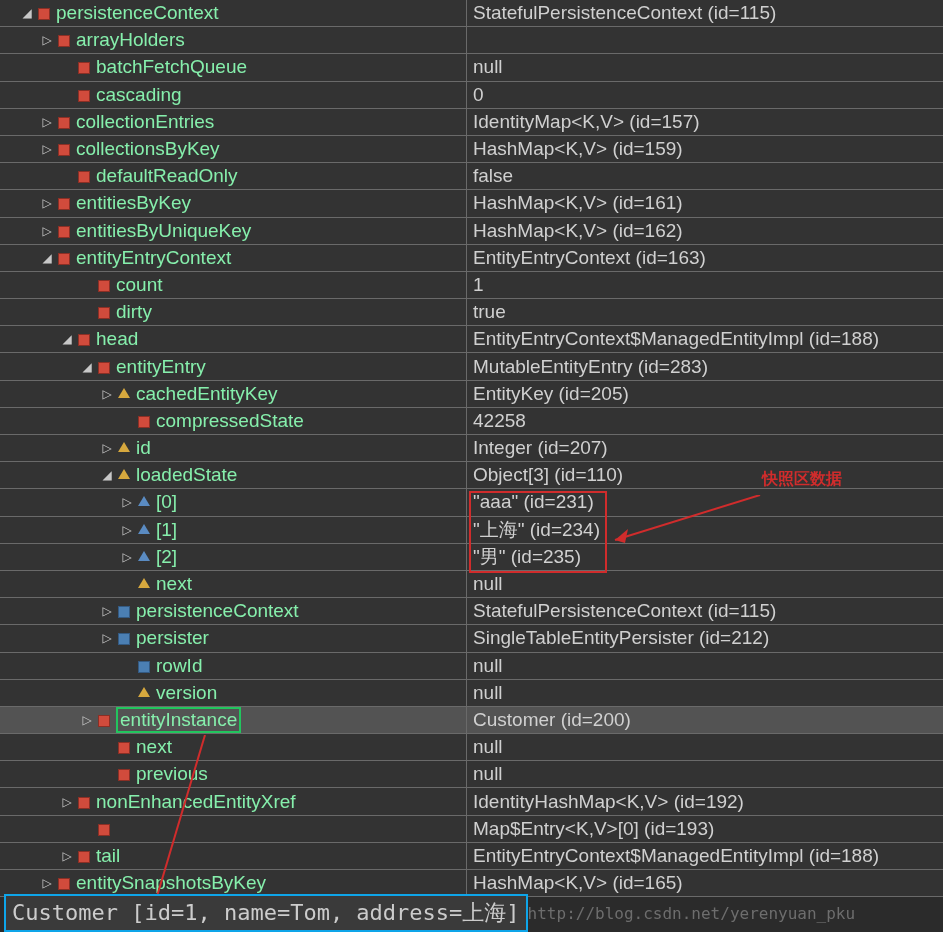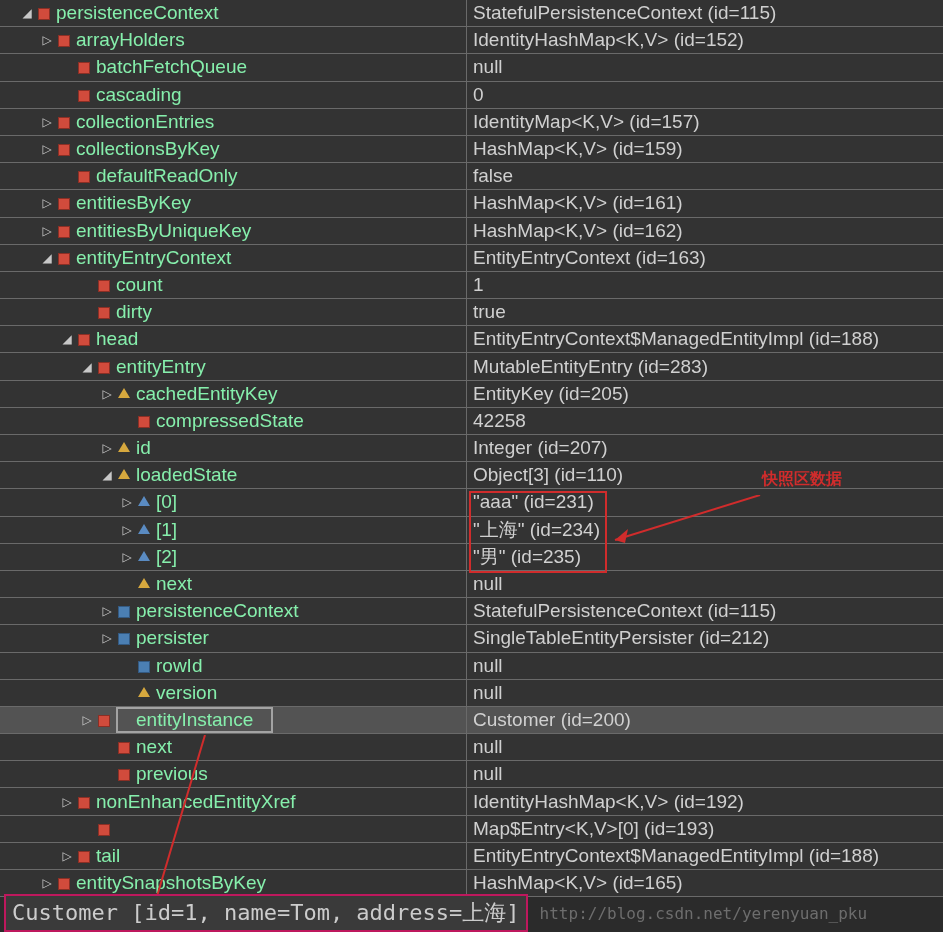--- a/index.html
+++ b/index.html
@@ -56,22 +56,22 @@
   .icon.blue {
     width: 0; height: 0; border: 6px solid transparent;
     border-bottom: 10px solid #5a8bc2; border-top: none;
     background: none; top: -1px;
   }
   .icon.bluebox {
     background: #4b7fb3; border: 1px solid #345a82;
   }
   .label { color: #86efac; }
   .boxed-red {
-    border: 2px solid #a3a3a3;
-    padding: 0 18px;
+    border: 2px solid #22c55e;
+    padding: 0 2px;
     display: inline-block;
     line-height: 22px;
   }
   .annot {
     position: absolute;
     color: #d02c2c;
     font-weight: bold;
     font-family: "Microsoft YaHei", sans-serif;
     font-size: 16px;
   }
@@ -86,29 +86,29 @@
     bottom: 4px;
     right: 4px;
     height: 30px;
     display: flex;
     align-items: center;
   }
   .footer-text {
     font-family: "Consolas", monospace;
     font-size: 22px;
     color: #cccccc;
-    border: 2px solid #be185d;
+    border: 2px solid #0ea5e9;
     padding: 2px 6px;
     background: #3a3a3a;
   }
   .watermark {
     font-family: "Consolas", monospace;
     font-size: 16px;
     color: #6d6d6d;
-    margin-left: 12px;
+    margin-left: 0;
   }
   svg.connector { position:absolute; pointer-events:none; }
 </style>
 </head>
 <body>
 
 <div class="table">
     <div class="row">
       <div class="name-col">
         <span class="indent"></span>
@@ -119,21 +119,20 @@
       <div class="value-col">StatefulPersistenceContext  (id=115)</div>
     </div>
     <div class="row">
       <div class="name-col">
         <span class="indent"></span>
         <span class="indent"></span>
         <span class="expander">▷</span>
         <span class="icon red"></span>
         <span class="label">arrayHolders</span>
       </div>
-      <div class="value-col">IdentityHashMap&lt;K,V&gt;  (id=152)</div>
     </div>
     <div class="row">
       <div class="name-col">
         <span class="indent"></span>
         <span class="indent"></span>
         <span class="indent"></span>
         <span class="expander"></span>
         <span class="icon red"></span>
         <span class="label">batchFetchQueue</span>
       </div>

